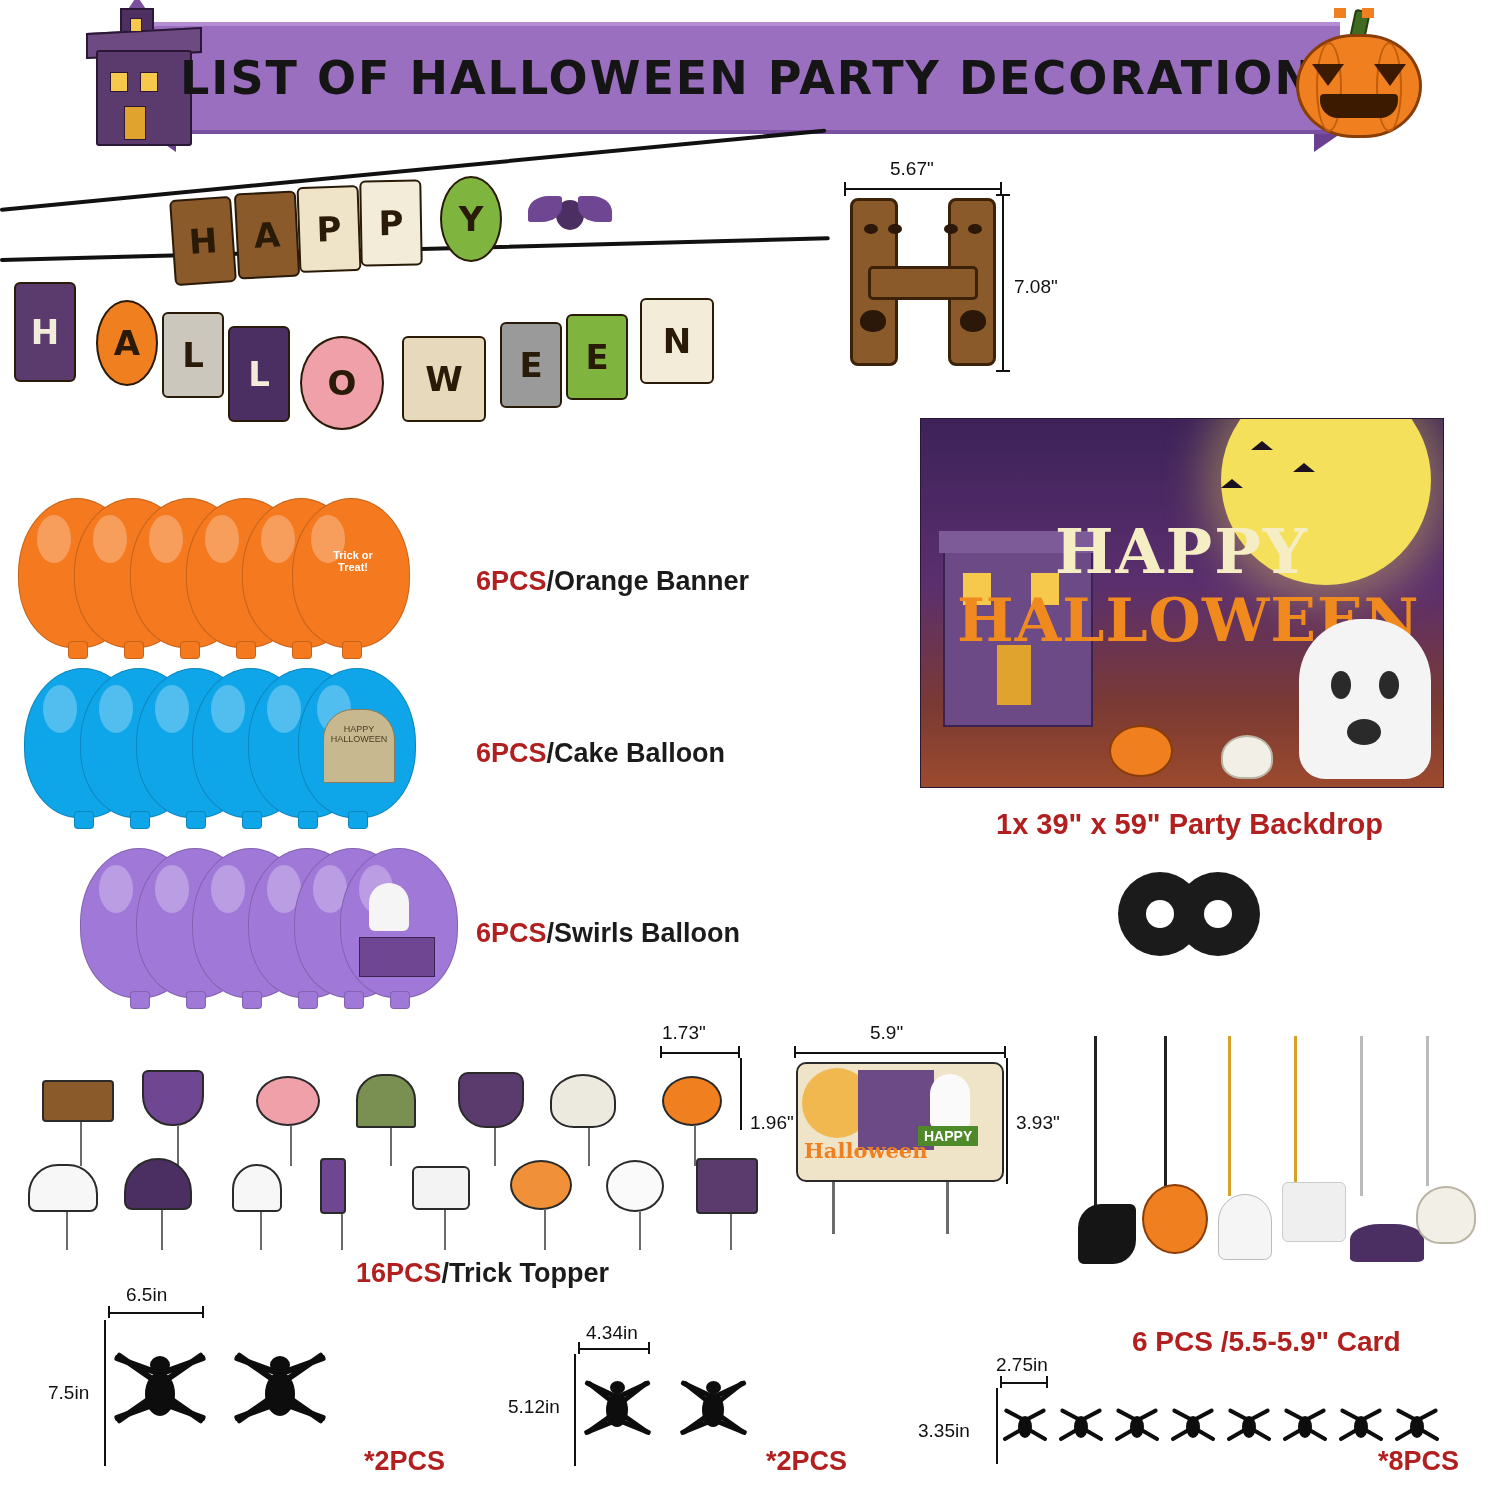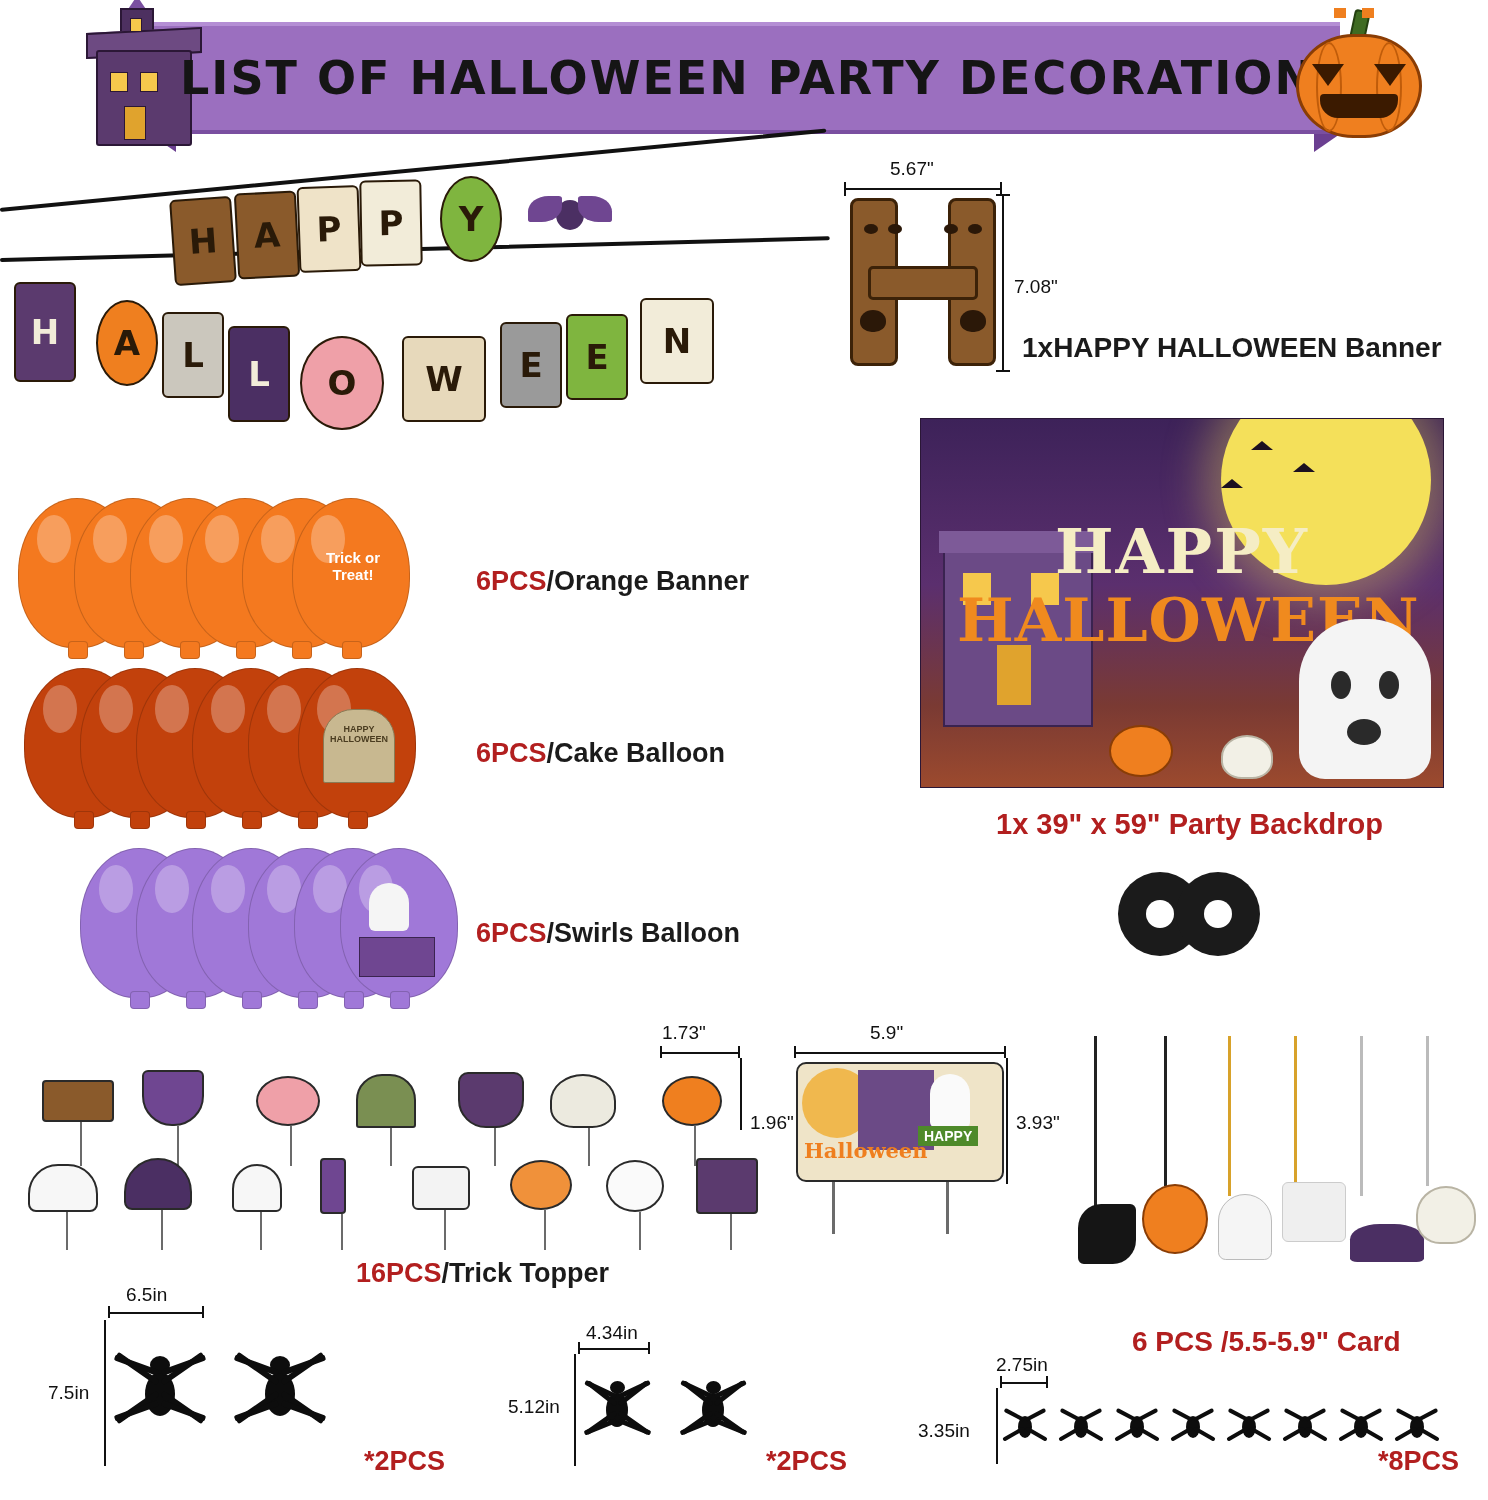--- a/index.html
+++ b/index.html
@@ -74,21 +74,21 @@
   .h-face { position:absolute; width:14px; height:10px; background:#2b1808; border-radius:50%; }
   .h-hole { position:absolute; width:26px; height:22px; background:#2b1808; border-radius:50% 50% 45% 45%; }
 
   
   .balloon { position:absolute; width:118px; height:150px; border-radius:50% 50% 46% 46%; border:1px solid rgba(0,0,0,.18); }
   .balloon:after {
     content:""; position:absolute; left:50%; bottom:-12px; margin-left:-9px;
     width:18px; height:16px; border-radius:4px; background:inherit; border:1px solid rgba(0,0,0,.18);
   }
   .b-orange { background:#f4791f; }
-  .b-green { background:#c2410c;font-weight:bold; }
+  .b-green { background:#0ea5e9; }
   .b-purple { background:#a078d8; }
   .b-gloss { position:absolute; left:18px; top:16px; width:34px; height:48px; border-radius:50%; background:rgba(255,255,255,.28); }
   .b-art { position:absolute; left:24px; top:36px; width:72px; height:74px; font-size:10px; color:#fff; text-align:center; }
 
   .qty-label { position:absolute; font-size:27px; font-weight:bold; white-space:nowrap; font-family:"Liberation Sans", sans-serif; }
   .qty-red { color:#b21f1f; }
   .qty-dark { color:#1b1b1b; }
 
   
   .backdrop { position:absolute; left:920px; top:418px; width:524px; height:370px; overflow:hidden;
@@ -197,41 +197,40 @@
 
   <div class="mline" style="left:844px;top:188px;width:158px;height:2px;"></div>
   <div class="mline" style="left:844px;top:182px;width:2px;height:14px;"></div>
   <div class="mline" style="left:1000px;top:182px;width:2px;height:14px;"></div>
   <div class="mlabel" style="left:890px;top:158px;">5.67"</div>
 
   <div class="mline" style="left:1002px;top:194px;width:2px;height:178px;"></div>
   <div class="mline" style="left:996px;top:194px;width:14px;height:2px;"></div>
   <div class="mline" style="left:996px;top:370px;width:14px;height:2px;"></div>
   <div class="mlabel" style="left:1014px;top:276px;">7.08"</div>
-  <div class="qty-label qty-dark" style="left:1022px;top:332px;font-size:28px;">1xHAPPY HALLOWEEN Banner</div>
 
   <div>
     <div class="balloon b-orange" style="left:18px;top:498px;">
         <div class="b-gloss"></div>
       </div>
     <div class="balloon b-orange" style="left:74px;top:498px;">
         <div class="b-gloss"></div>
       </div>
     <div class="balloon b-orange" style="left:130px;top:498px;">
         <div class="b-gloss"></div>
       </div>
     <div class="balloon b-orange" style="left:186px;top:498px;">
         <div class="b-gloss"></div>
       </div>
     <div class="balloon b-orange" style="left:242px;top:498px;">
         <div class="b-gloss"></div>
       </div>
     <div class="balloon b-orange" style="left:292px;top:498px;">
       <div class="b-gloss"></div>
-      <div class="b-art" style="font-size:15px;font-weight:bold;top:50px;">Trick or Treat!</div>
+      <div class="b-art" style="font-size:11px;font-weight:bold;top:50px;">Trick or Treat!</div>
     </div>
     <div class="qty-label" style="left:476px;top:566px;">
       <span class="qty-red">6PCS</span><span class="qty-dark">/</span><span class="qty-dark">Orange Banner</span>
     </div>
   </div>
 
   <div>
     <div class="balloon b-green" style="left:24px;top:668px;">
         <div class="b-gloss"></div>
       </div>

